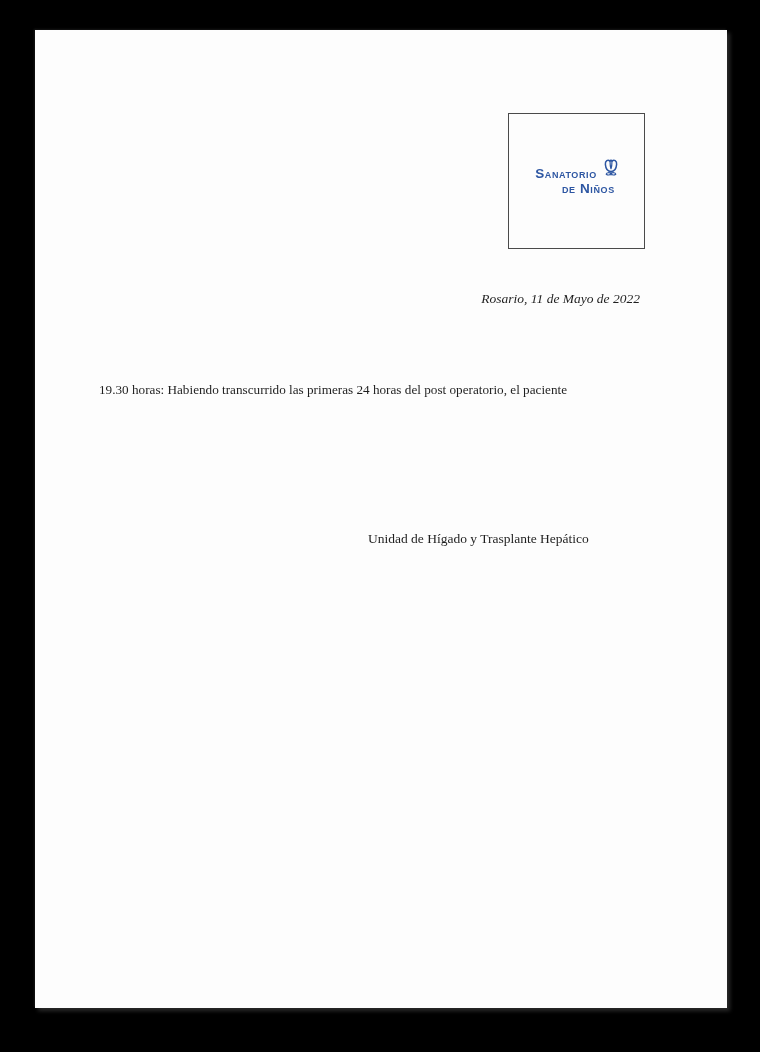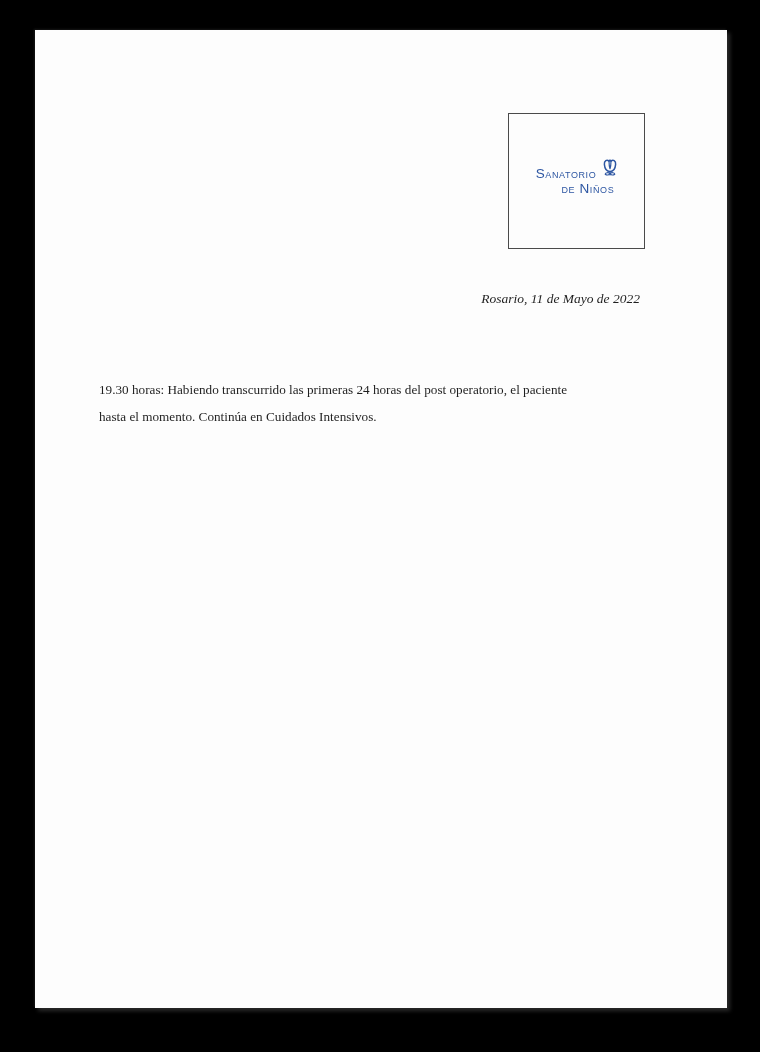--- a/index.html
+++ b/index.html
@@ -40,21 +40,21 @@
     justify-content: center;
   }
   .logo {
     position: relative;
     display: flex;
     flex-direction: column;
     align-items: flex-end;
     color: #2d56a2;
     font-family: "Liberation Sans", sans-serif;
     font-variant: small-caps;
-    font-weight: 400;
+    font-weight: 700;
     font-size: 13.5px;
     letter-spacing: 0.6px;
     line-height: 15px;
   }
   .logo-row1 {
     display: flex;
     align-items: center;
     padding-right: 21px;
     position: relative;
   }
@@ -120,18 +120,18 @@
           </span>
         </div>
         <div class="logo-row2">de Niños</div>
       </div>
     </div>
 
     <div class="date-line">Rosario, 11 de Mayo de 2022</div>
 
     <div class="body-text">
       <div class="body-line">19.30 horas: Habiendo transcurrido las primeras 24 horas del post operatorio, el paciente</div>
-      <div class="body-line">hasta el momento. Continúa en Cuidados Intensivos.</div>
     </div>
 
+    <div class="signature-line">Unidad de Hígado y Trasplante Hepático</div>
 
   </div>
 </div>
 
 </body></html>

